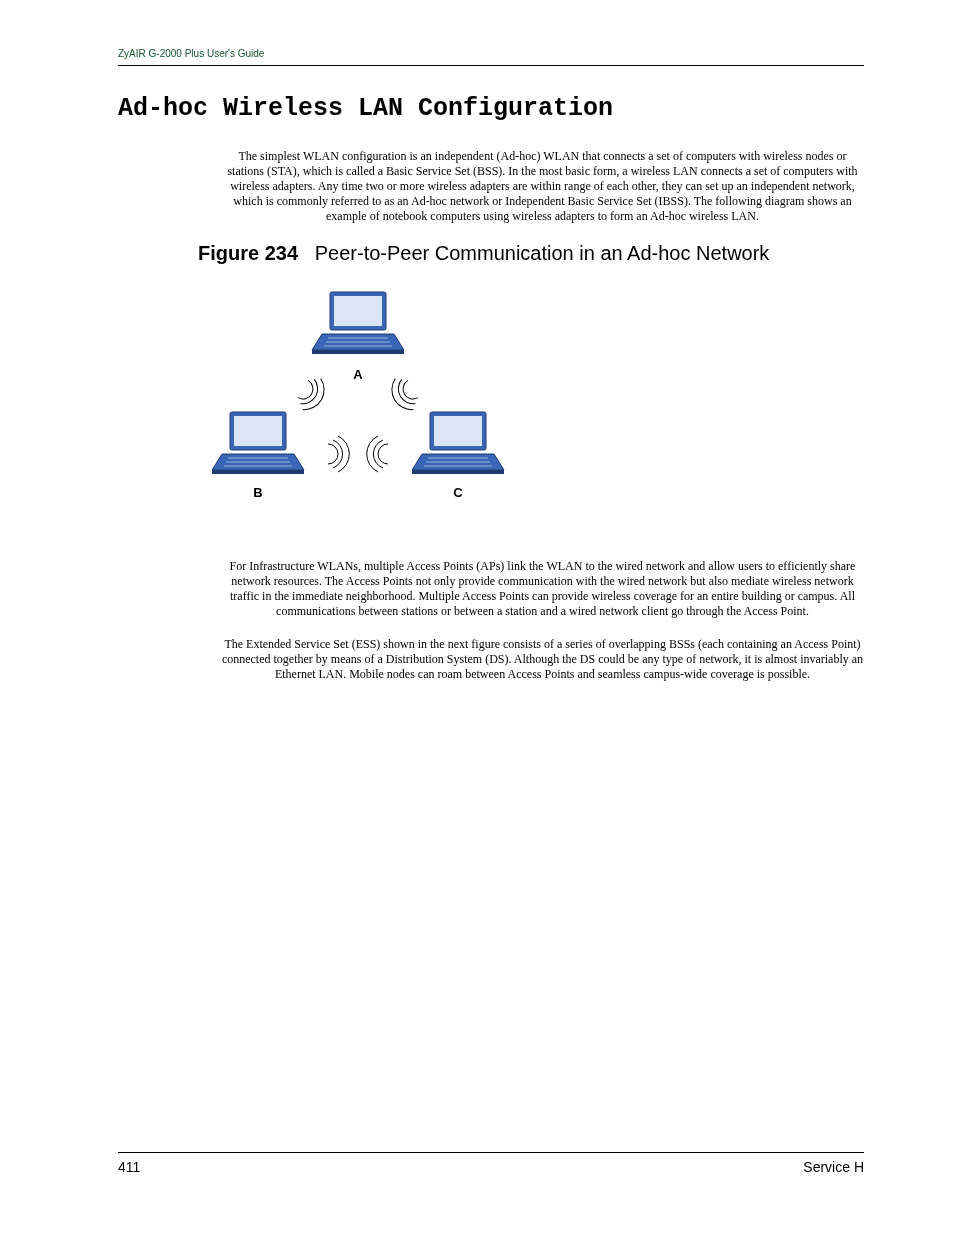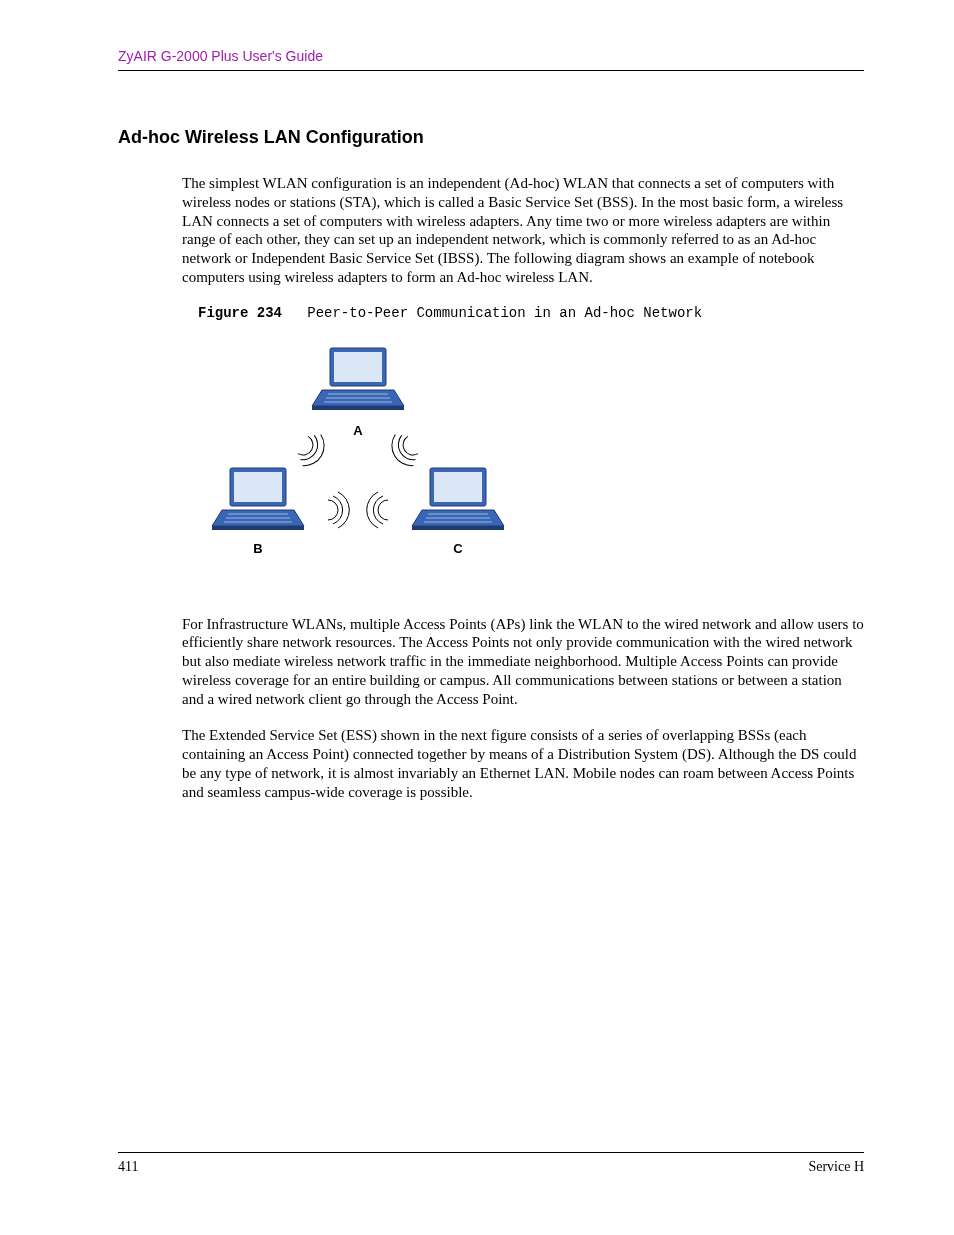--- a/index.html
+++ b/index.html
@@ -9,60 +9,60 @@
     background: #fff;
     font-family: "Times New Roman", Times, serif;
     color: #000;
     position: relative;
   }
   .page {
     padding: 48px 90px 0 118px;
   }
   .running-header {
     font-family: Arial, Helvetica, sans-serif;
-    font-size: 14px;
-    color: #a21caf;
+    font-size: 10px;
+    color: #14532d;
     padding-bottom: 6px;
     border-bottom: 1.5px solid #000;
-    margin-bottom: 56px;
+    margin-bottom: 28px;
   }
   .h2 {
-    font-family: Liberation Sans, sans-serif;
-    font-size: 18px;
+    font-family: Liberation Mono, monospace;
+    font-size: 25px;
     font-weight: bold;
     margin-bottom: 26px;
   }
   .body-para {
-    font-size: 15px;
+    font-size: 12px;
     line-height: 1.25;
-    margin-left: 64px;
+    margin-left: 103px;
     margin-bottom: 18px;
-    text-align: left;
+    text-align: center;
   }
   .figure-caption {
-    font-family: Liberation Mono, monospace;
-    font-size: 14px;
+    font-family: Liberation Sans, sans-serif;
+    font-size: 20px;
     margin-left: 80px;
     margin-top: 4px;
     margin-bottom: 14px;
   }
   .figure-caption .fig-label { font-weight: bold; }
   .figure {
     margin-left: 80px;
     margin-bottom: 50px;
     width: 320px;
   }
   .footer {
     position: absolute;
     left: 118px;
     right: 90px;
     bottom: 60px;
     border-top: 1.5px solid #000;
     padding-top: 6px;
-    font-family: Liberation Serif, serif;
+    font-family: Liberation Sans, sans-serif;
     font-size: 14px;
     display: flex;
     justify-content: space-between;
     margin-top: 9px;
   }
 
   
   .fig-svg { display:block; }
   .laptop-label {
     font-family: Arial, Helvetica, sans-serif;

